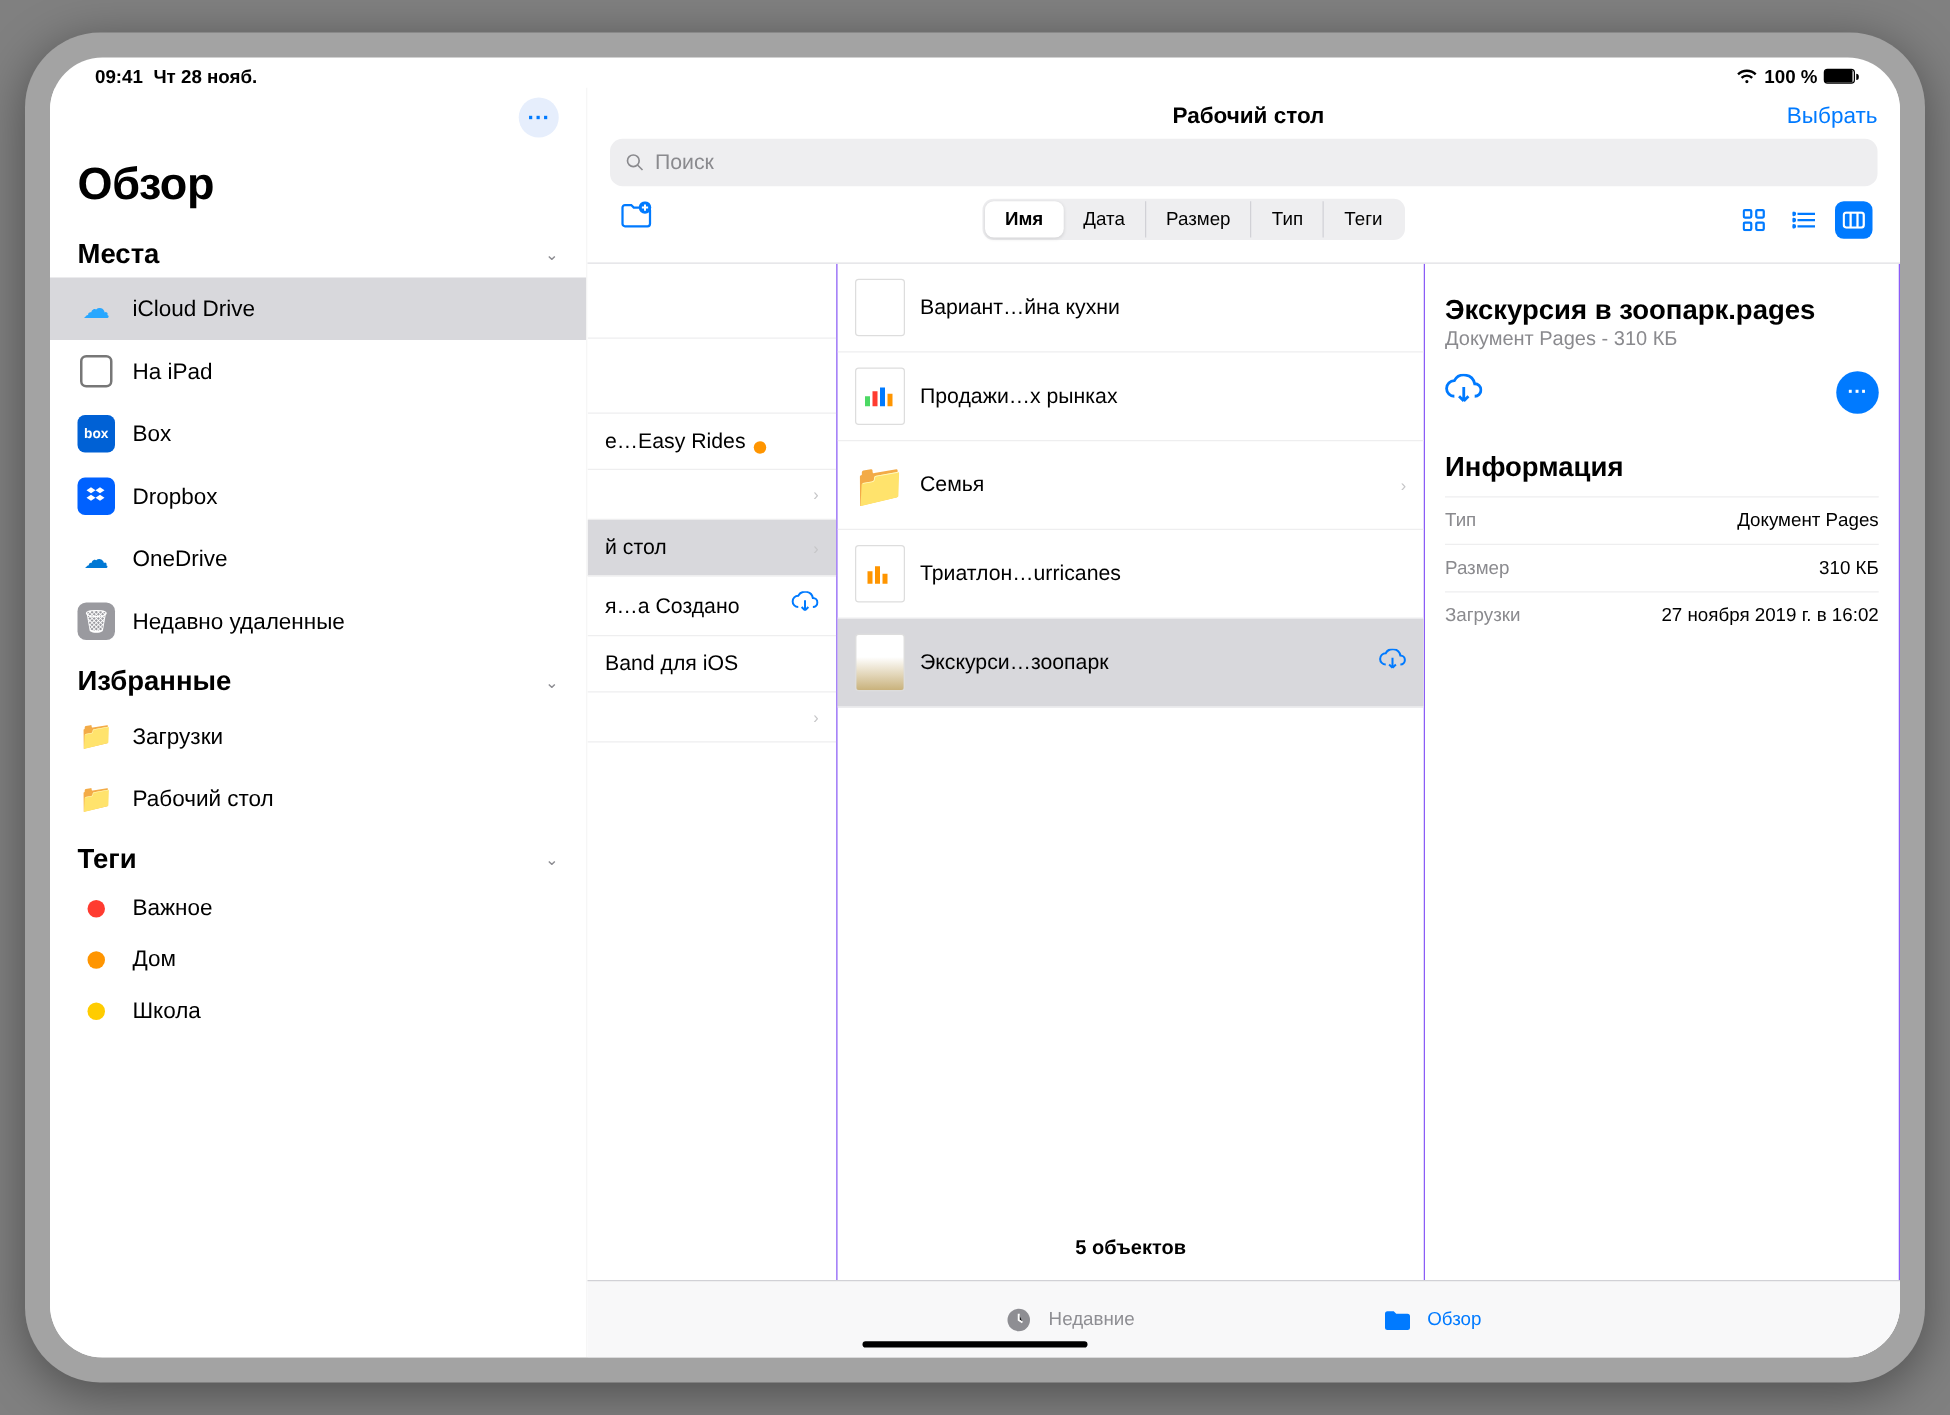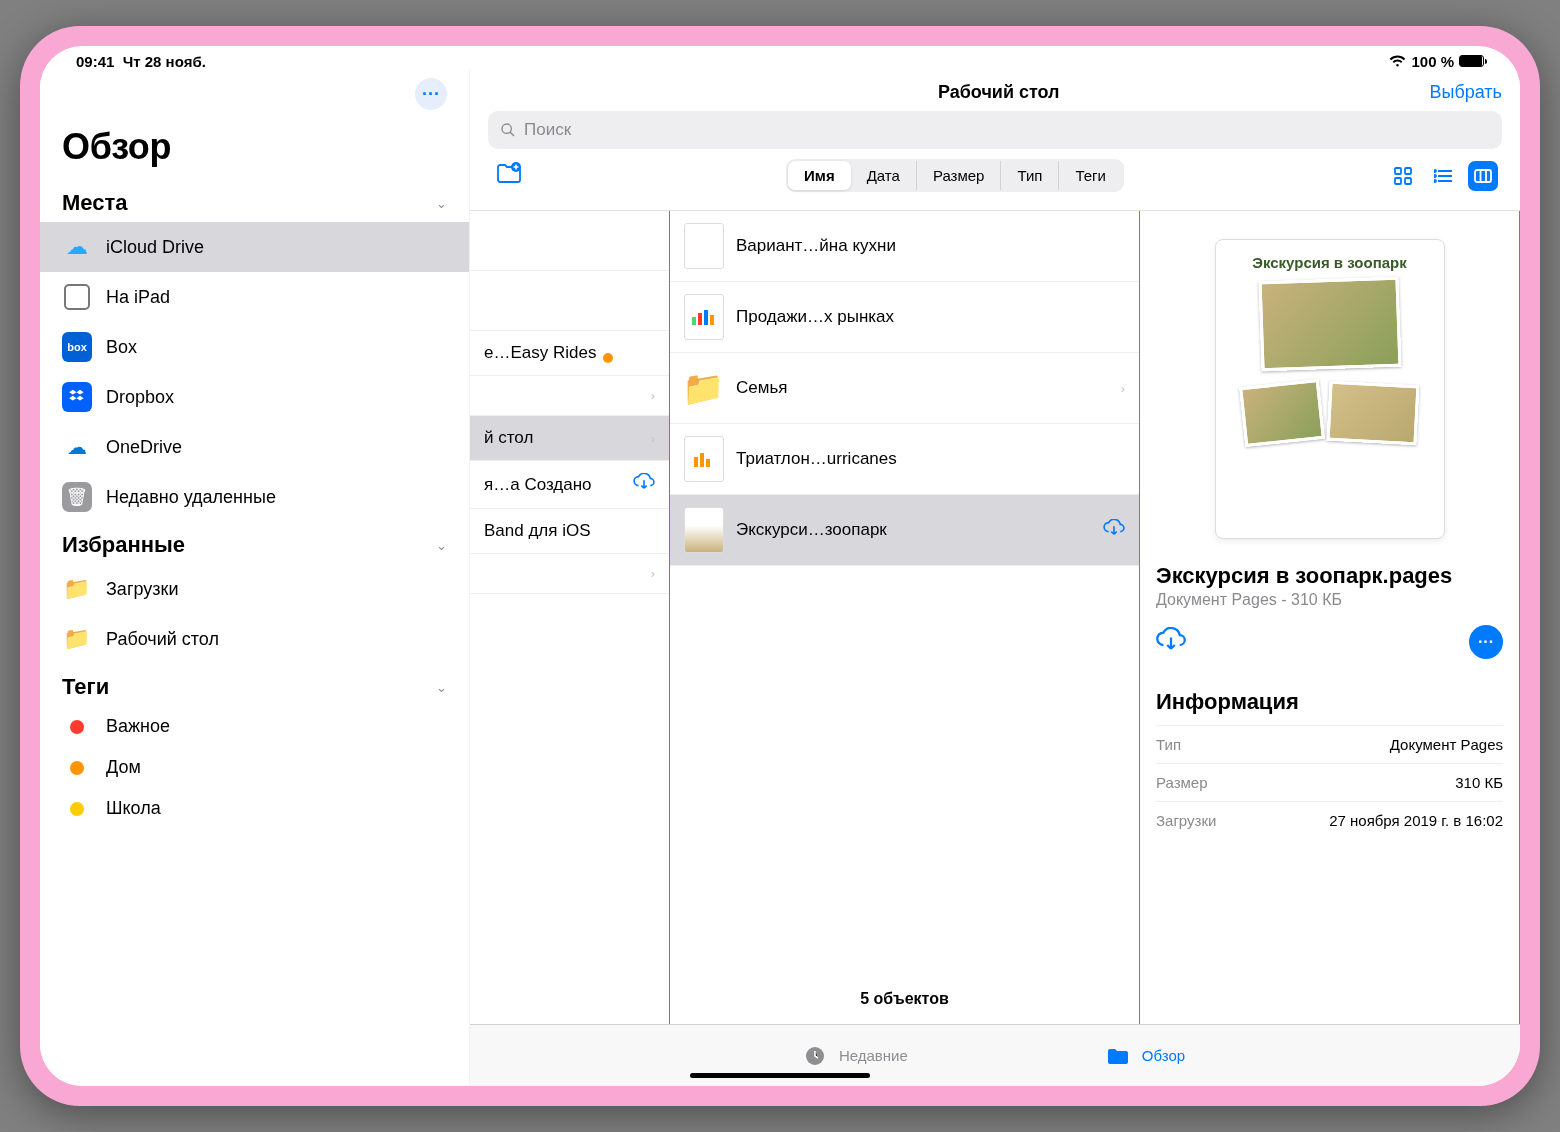--- a/index.html
+++ b/index.html
@@ -1,17 +1,17 @@
 <!DOCTYPE html>
 <html><head>
 <meta charset="utf-8">
 <style>
 * { margin: 0; padding: 0; box-sizing: border-box; font-family: -apple-system, "SF Pro Text", "Helvetica Neue", Arial, sans-serif; }
 body { background: #808080; display: flex; align-items: center; justify-content: center; height: 1132px; width: 1560px; }
-.device { width: 1520px; height: 1080px; background: #f9a8d4; border-radius: 60px; padding: 20px; box-shadow: 0 8px 40px rgba(0,0,0,.4); position: relative; }
+.device { width: 1520px; height: 1080px; background: #a3a3a3; border-radius: 60px; padding: 20px; box-shadow: 0 8px 40px rgba(0,0,0,.4); position: relative; }
 .screen { width: 100%; height: 100%; background: #fff; border-radius: 42px; overflow: hidden; position: relative; display: flex; flex-direction: column; }
 .status-bar { height: 24px; display: flex; align-items: center; justify-content: space-between; padding: 6px 36px 0; font-size: 15px; font-weight: 600; }
 .status-right { display: flex; align-items: center; gap: 5px; }
 .wifi-icon { width: 17px; height: 12px; }
 .battery-icon { width: 25px; height: 12px; border: 1.4px solid #000; border-radius: 3px; position: relative; }
 .battery-icon::after { content: ""; position: absolute; right: -4px; top: 3px; width: 2px; height: 5px; background: #000; border-radius: 0 2px 2px 0; }
 .battery-fill { width: 95%; height: 100%; background: #000; border-radius: 1px; }
 .app { flex: 1; display: flex; overflow: hidden; }
 
 .sidebar { width: 430px; background: #fff; border-right: 1px solid rgba(0,0,0,0.05); overflow-y: auto; }
@@ -301,28 +301,20 @@
             <span class="file-label">Экскурси…зоопарк</span>
             <span class="cloud-dl"><svg width="22" height="18" viewBox="0 0 24 20" fill="none" stroke="#007aff" stroke-width="1.8">
                     <path d="M6 14a5 5 0 010-10 7 7 0 0113 2 4 4 0 010 8"></path>
                     <path d="M12 8v9m0 0l-3-3m3 3l3-3"></path>
                   </svg></span>
           </div>
           <div class="col2-footer">5 объектов</div>
         </div>
 
         <div class="col col3">
-          <div class="preview-thumb">
-            <div class="pt-title">Экскурсия в зоопарк</div>
-            <div class="imgs">
-              <div class="imgbox" style="width:140px;height:90px;transform:rotate(-2deg)"></div>
-              <div class="imgbox" style="width:80px;height:60px;transform:rotate(-6deg);margin-top:8px"></div>
-              <div class="imgbox" style="width:90px;height:60px;transform:rotate(3deg);margin-top:8px;background:linear-gradient(135deg,#d4c08a,#b8a86e)"></div>
-            </div>
-          </div>
           <div class="preview-title">Экскурсия в зоопарк.pages</div>
           <div class="preview-sub">Документ Pages - 310 КБ</div>
           <div class="preview-actions">
             <span class="dl-btn"><svg width="30" height="26" viewBox="0 0 24 20" fill="none" stroke="#007aff" stroke-width="1.8">
                     <path d="M6 14a5 5 0 010-10 7 7 0 0113 2 4 4 0 010 8"></path>
                     <path d="M12 8v9m0 0l-3-3m3 3l3-3"></path>
                   </svg></span>
             <span class="more-round">···</span>
           </div>
           <div class="info-h">Информация</div>

